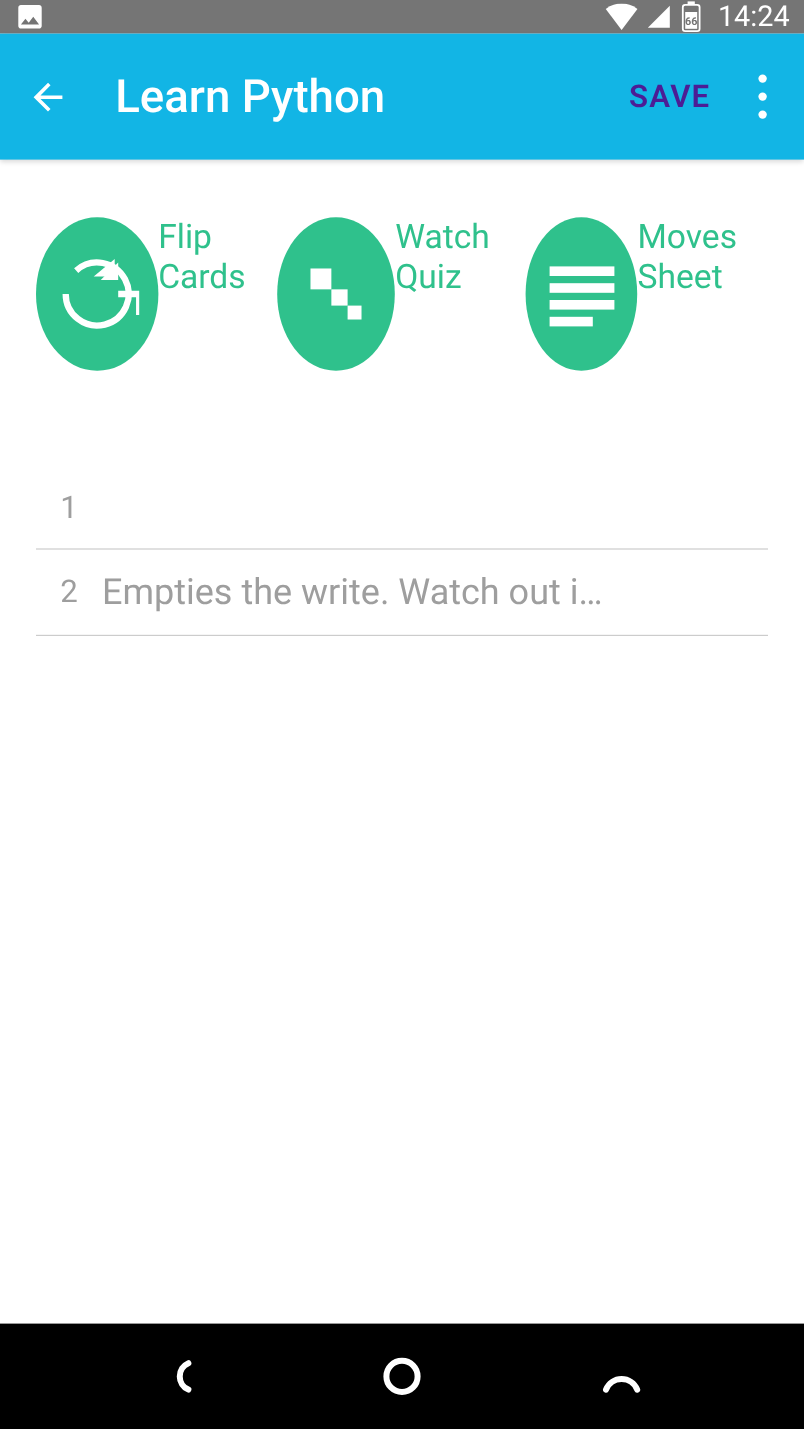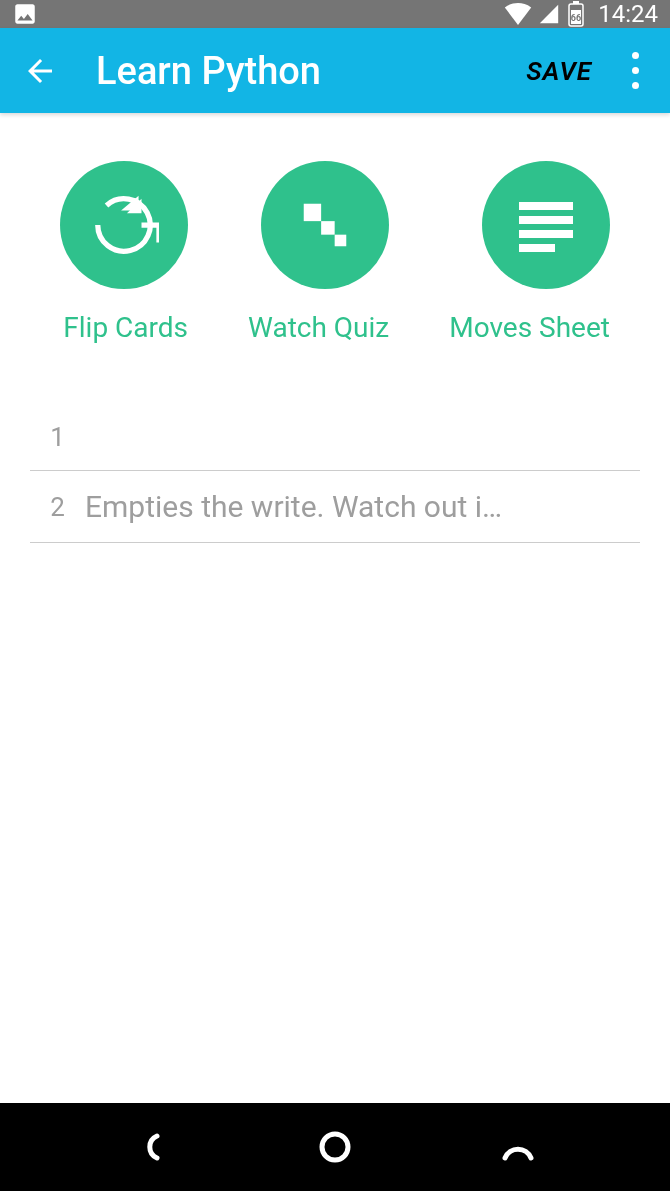--- a/index.html
+++ b/index.html
@@ -32,21 +32,21 @@
       display: flex;
       align-items: center;
       gap: 6px;
     }
     .status-time {
       font-size: 24px;
       font-weight: 400;
       margin-left: 6px;
     }
     .app-bar {
-      height: 85px;
+      height: 105px;
       background: #12b5e5;
       display: flex;
       align-items: center;
       padding: 0 20px;
       box-shadow: 0 2px 4px rgba(0,0,0,0.15);
     }
     .back-btn {
       width: 40px;
       height: 40px;
       display: flex;
@@ -57,25 +57,24 @@
     }
     .app-title {
       font-size: 38px;
       font-weight: 500;
       color: #ffffff;
       flex: 1;
     }
     .save-btn {
       font-size: 26px;
       font-weight: 600;
-      color: #000000;
+      color: #4c1d95;
       letter-spacing: 1px;
       margin-right: 28px;
       cursor: pointer;
-      font-style: italic;
     }
     .menu-btn {
       width: 30px;
       display: flex;
       flex-direction: column;
       align-items: center;
       gap: 8px;
       cursor: pointer;
     }
     .menu-dot {
@@ -84,22 +83,22 @@
       background: #ffffff;
       border-radius: 50%;
     }
     .actions-row {
       display: flex;
       justify-content: space-around;
       padding: 48px 30px 30px 30px;
     }
     .action-item {
       display: flex;
-      flex-direction: column;
-      align-items: flex-end;
+      flex-direction: row;
+      align-items: flex-start;
       cursor: pointer;
     }
     .action-circle {
       width: 128px;
       height: 128px;
       background: #2fc18c;
       border-radius: 50%;
       display: flex;
       align-items: center;
       justify-content: center;

